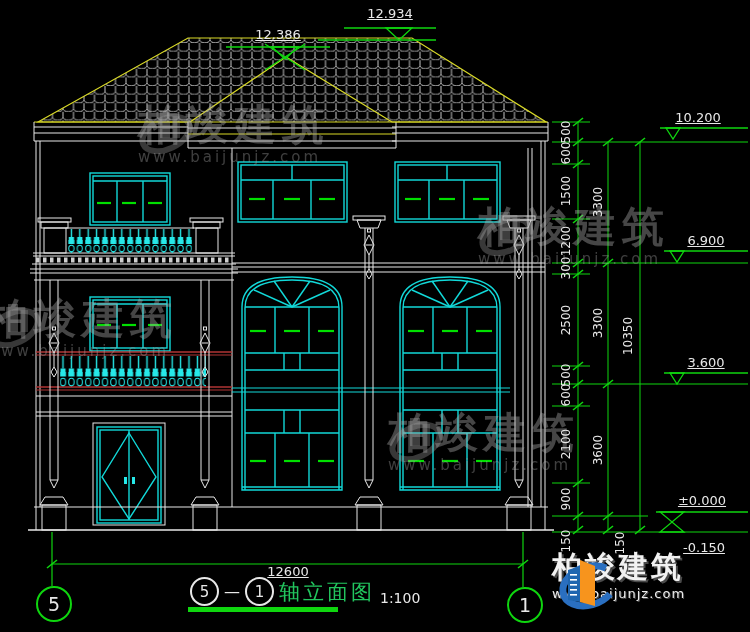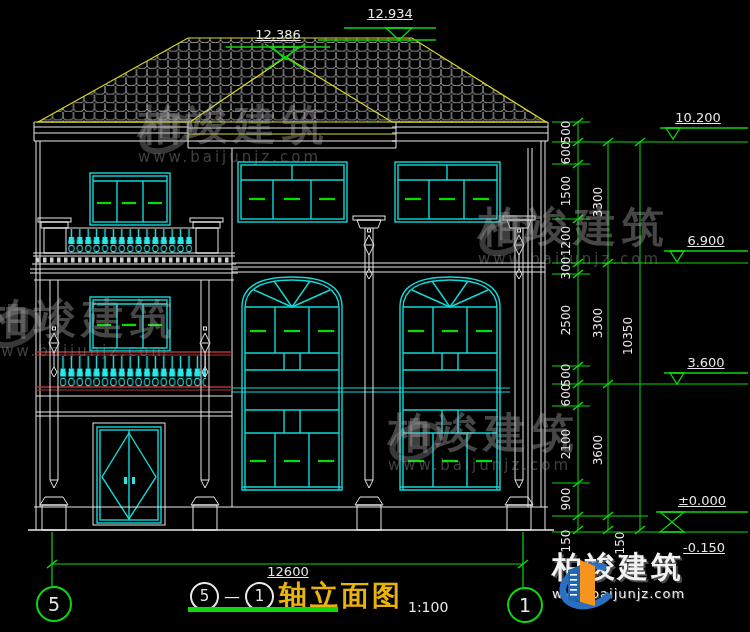--- a/index.html
+++ b/index.html
@@ -19,21 +19,21 @@
   .logo{position:absolute;left:552px;top:552px;display:flex;align-items:center;gap:6px;}
   .logo .lg-txt{display:flex;flex-direction:column;line-height:1;}
   .logo .lg-brand{font-size:30px;font-weight:bold;letter-spacing:3px;color:#f2f2f2;
                   text-shadow:2px 2px 0 #4a4a4a;}
   .logo .lg-url{font-size:13px;letter-spacing:1px;margin-top:5px;color:#ececec;
                 text-shadow:1px 1px 0 #4a4a4a;}
   
   .titleblock{position:absolute;left:190px;top:577px;display:flex;align-items:center;gap:5px;}
   .axc{display:inline-flex;width:25px;height:25px;border:2px solid #e8e8e8;border-radius:50%;
        align-items:center;justify-content:center;font-size:15px;color:#e8e8e8;}
-  .tname{font-size:28px;letter-spacing:3px;color:#eab308;font-weight:bold;}
+  .tname{font-size:21px;letter-spacing:3px;color:#22c55e;}
   .tscale{font-size:14px;color:#e8e8e8;align-self:flex-end;}
   .underbar{position:absolute;left:188px;top:607px;width:150px;height:5px;background:#0fd60f;}
   .bub{position:absolute;width:32px;height:32px;border:2px solid #0fd60f;border-radius:50%;
        color:#e8e8e8;font-size:19px;display:flex;align-items:center;justify-content:center;}
 </style>
 </head>
 <body>
 
 <div class="canvas">
 

